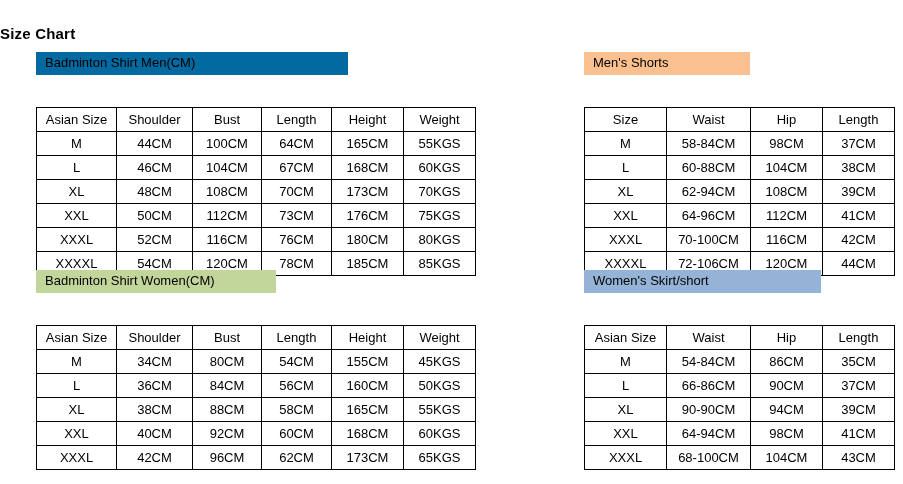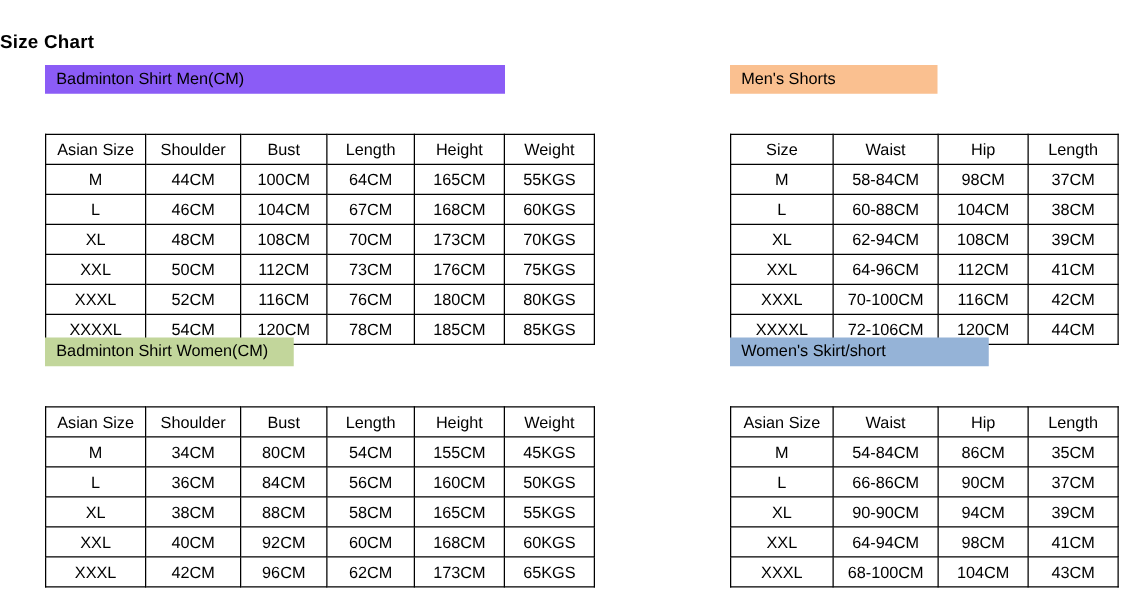--- a/index.html
+++ b/index.html
@@ -39,24 +39,24 @@
   .sec-row2 { top: 270px; }
 
   .banner {
     display: inline-block;
     font-size: 13px;
     padding: 4px 9px 5px 9px;
     line-height: 1.1;
     white-space: nowrap;
     box-sizing: border-box;
   }
-  .banner-yellow { background: #8b5cf6; width: 368px; }
-  .banner-green  { background: #c2d69b; width: 199px; }
+  .banner-yellow { background: #0369a1; width: 312px; }
+  .banner-green  { background: #c2d69b; width: 240px; }
   .banner-peach  { background: #fac090; width: 166px; }
-  .banner-blue   { background: #95b3d7; width: 207px; }
+  .banner-blue   { background: #95b3d7; width: 237px; }
 
   table.size {
     border-collapse: collapse;
     margin-top: 32px;
     table-layout: fixed;
   }
   table.size td, table.size th {
     border: 1px solid #000000;
     font-size: 13px;
     font-weight: normal;

